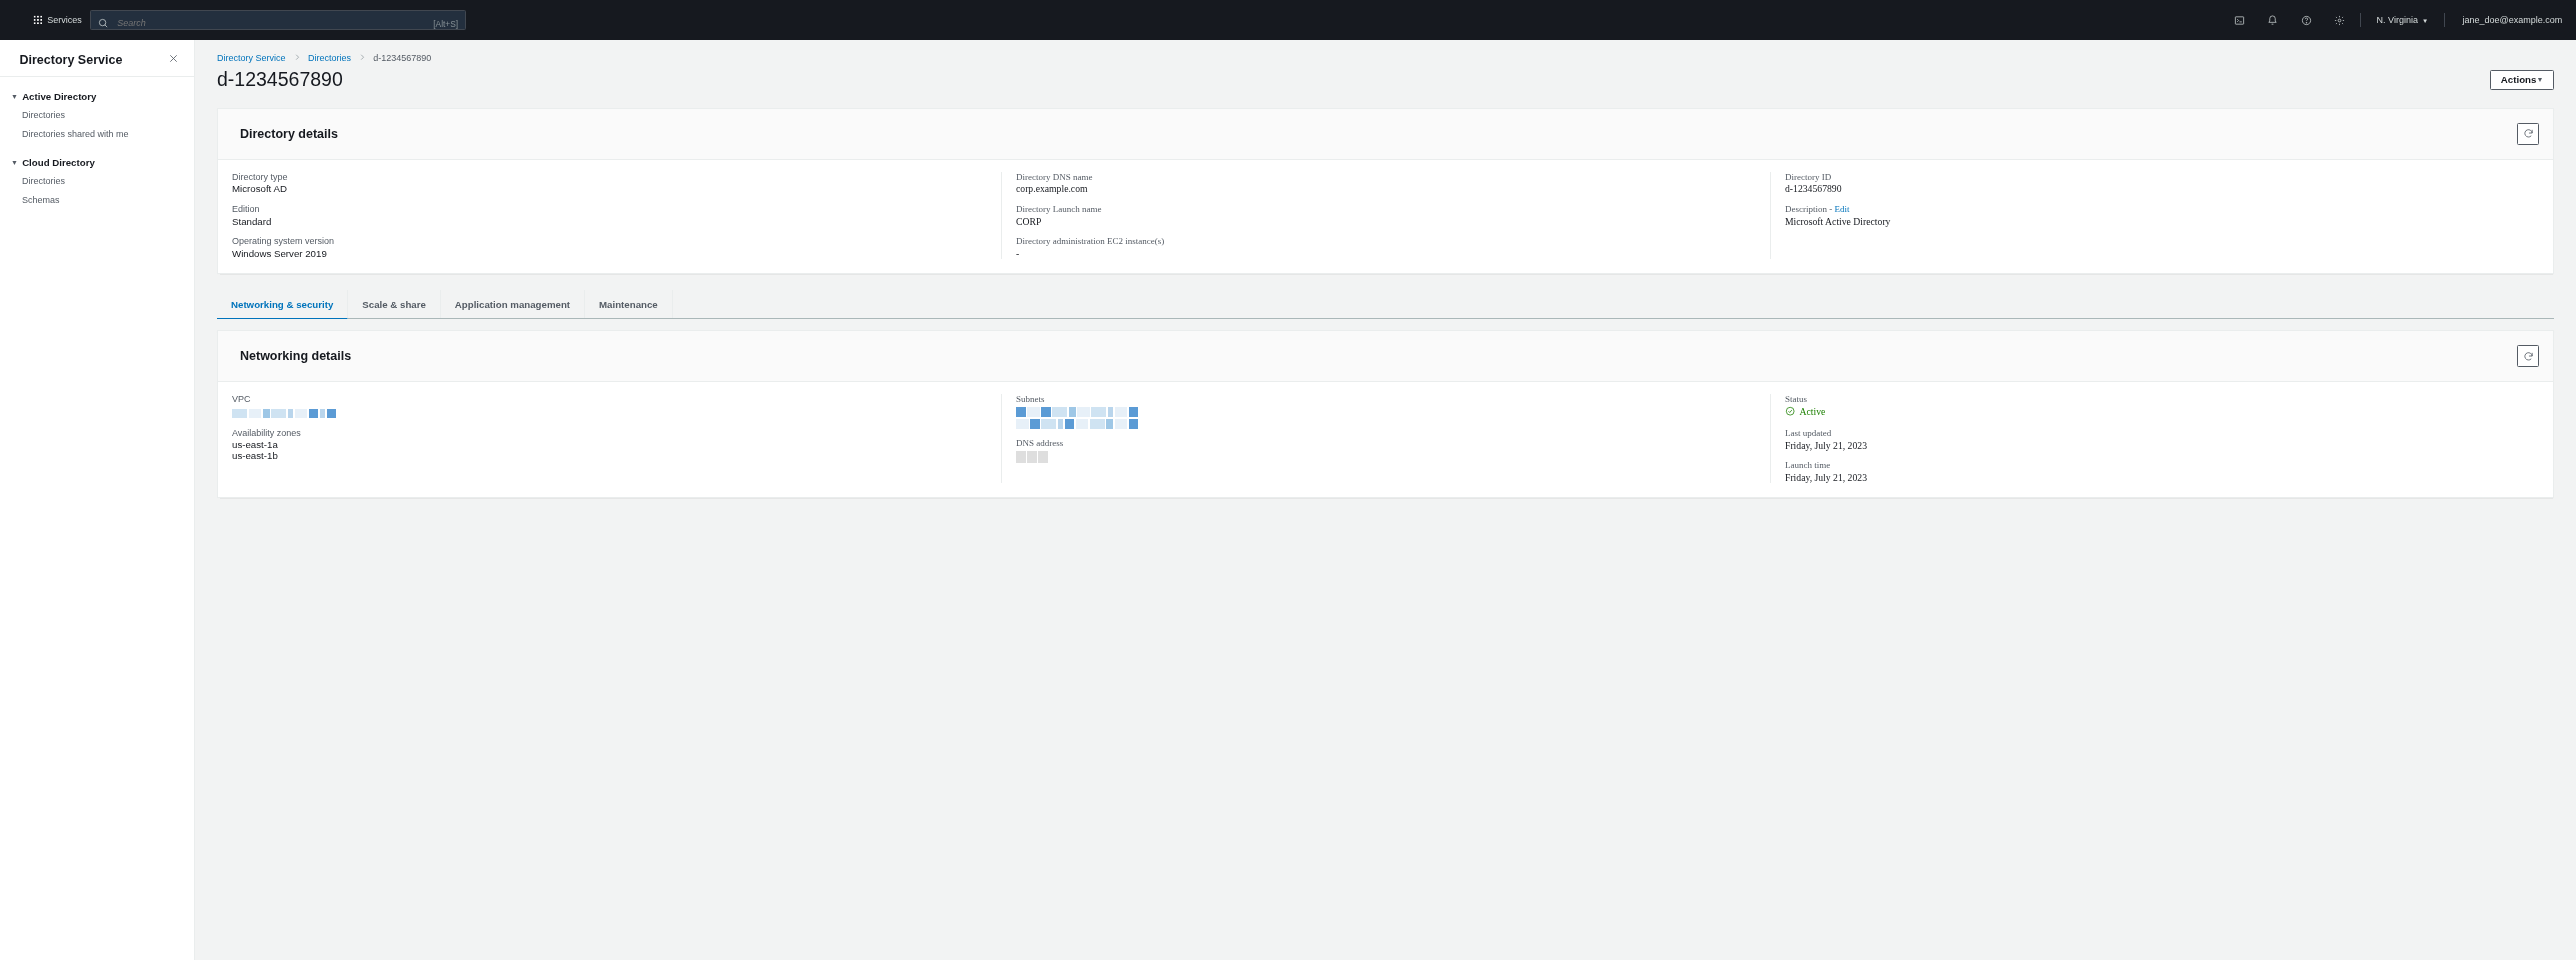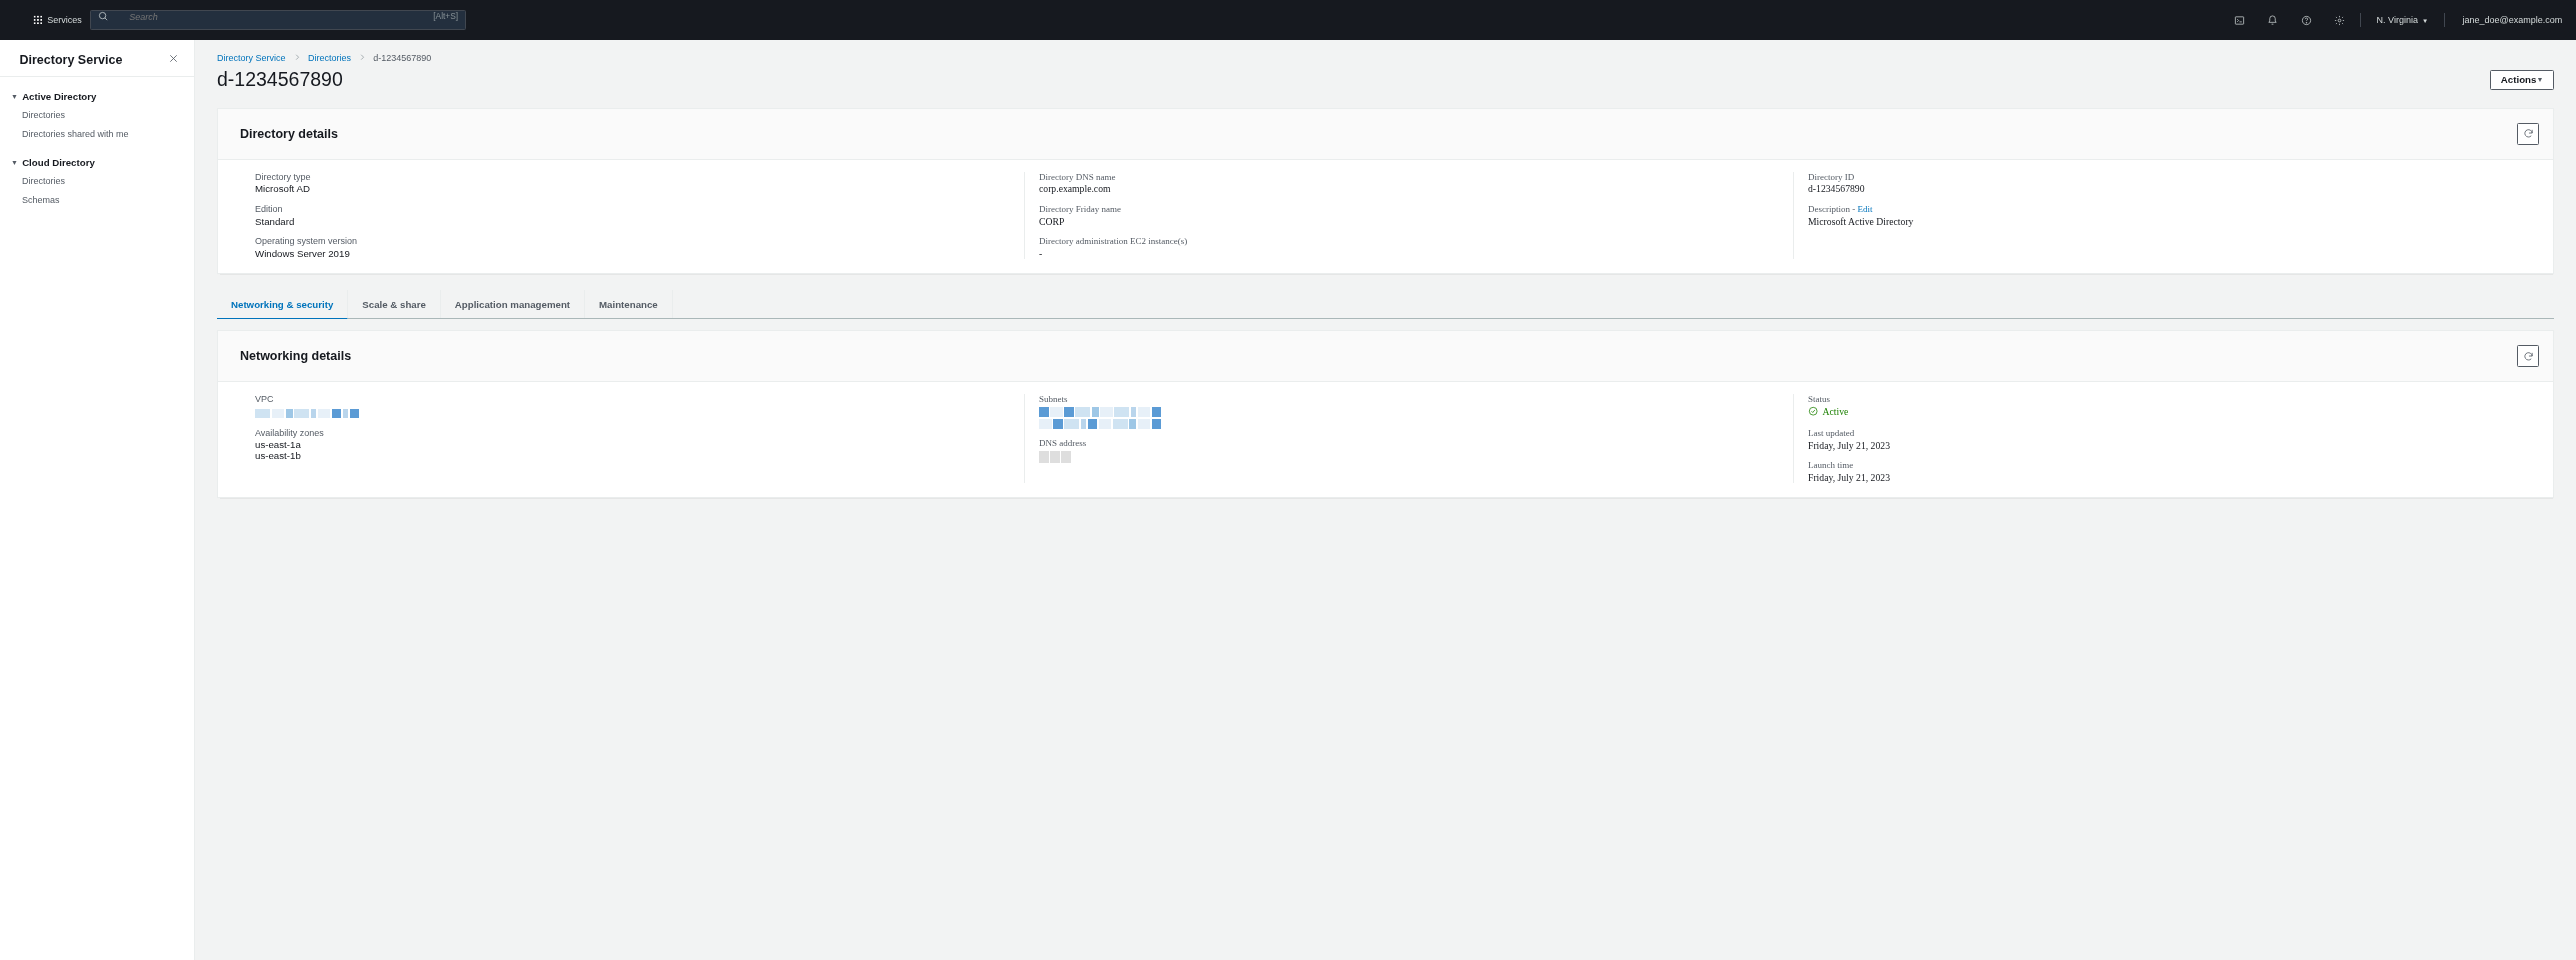--- a/index.html
+++ b/index.html
@@ -40,28 +40,28 @@
   }
   #top-header .grid-icon{
     width:9.7px;height:9.7px;display:inline-block;position:relative;
   }
   #top-header .grid-icon::before{
     content:"";position:absolute;inset:0;
     background:
       radial-gradient(circle,#fff 0.9px,transparent 0.9px) 0 0/3.3px 3.3px;
   }
   #search-wrap{
-    display:flex;align-items:flex-start;
+    display:flex;align-items:flex-end;
     background:#232f3e;
     border:0.7px solid #414750;
     border-radius:1.4px;
     height:19.5px;
     width:376px;
     padding:0 7px;
-    gap:18px;
+    gap:6px;
     color:#879196;
   }
   #search-wrap svg{width:9.7px;height:9.7px;stroke:#879196;}
   #search-wrap input{
     flex:1;background:transparent;border:0;outline:0;
     color:#d5dbdb;font-style:italic;font-size:9px;
   }
   #search-wrap .kbd{font-size:8.4px;color:#879196;}
   #top-header .grow{flex:1;}
   #top-header .hicon{width:25px;height:28px;display:flex;align-items:center;justify-content:center;cursor:pointer;}
@@ -132,21 +132,21 @@
   }
   .panel-head{
     display:flex;align-items:center;justify-content:space-between;
     padding:9.7px 14px;border-bottom:0.7px solid var(--border-2);
     background:#fafafa;
   }
   .panel-head h3{margin:8px;font-size:12.5px;font-weight:700;}
   .panel-body{padding:12.5px 14px 14px 14px;}
 
   .cols3{display:grid;grid-template-columns:1fr 1fr 1fr;gap:0;}
-  .cols3 .col{padding-right:14px;margin-left:23px;}
+  .cols3 .col{padding-right:14px;}
   .cols3 .col:not(:first-child){border-left:0.7px solid var(--border-2);padding-left:14px;font-family:Liberation Serif, serif;}
   .kv{margin-bottom:9.7px;}
   .kv .k{font-size:9px;color:var(--ink-2);margin-bottom:1.4px;}
   .kv .v{font-size:9.7px;color:var(--ink);}
   .kv .v.multi span{display:block;}
   .link{color:var(--link);cursor:pointer;}
 
   
   .tabs{
     margin:0 22px;
@@ -323,21 +323,21 @@
             <div class="k">Operating system version</div>
             <div class="v">Windows Server 2019</div>
           </div>
         </div>
         <div class="col">
           <div class="kv">
             <div class="k">Directory DNS name</div>
             <div class="v">corp.example.com</div>
           </div>
           <div class="kv">
-            <div class="k">Directory Friday name</div>
+            <div class="k">Directory Launch name</div>
             <div class="v">CORP</div>
           </div>
           <div class="kv" style="margin-bottom:0;">
             <div class="k">Directory administration EC2 instance(s)</div>
             <div class="v">-</div>
           </div>
         </div>
         <div class="col">
           <div class="kv">
             <div class="k">Directory ID</div>

